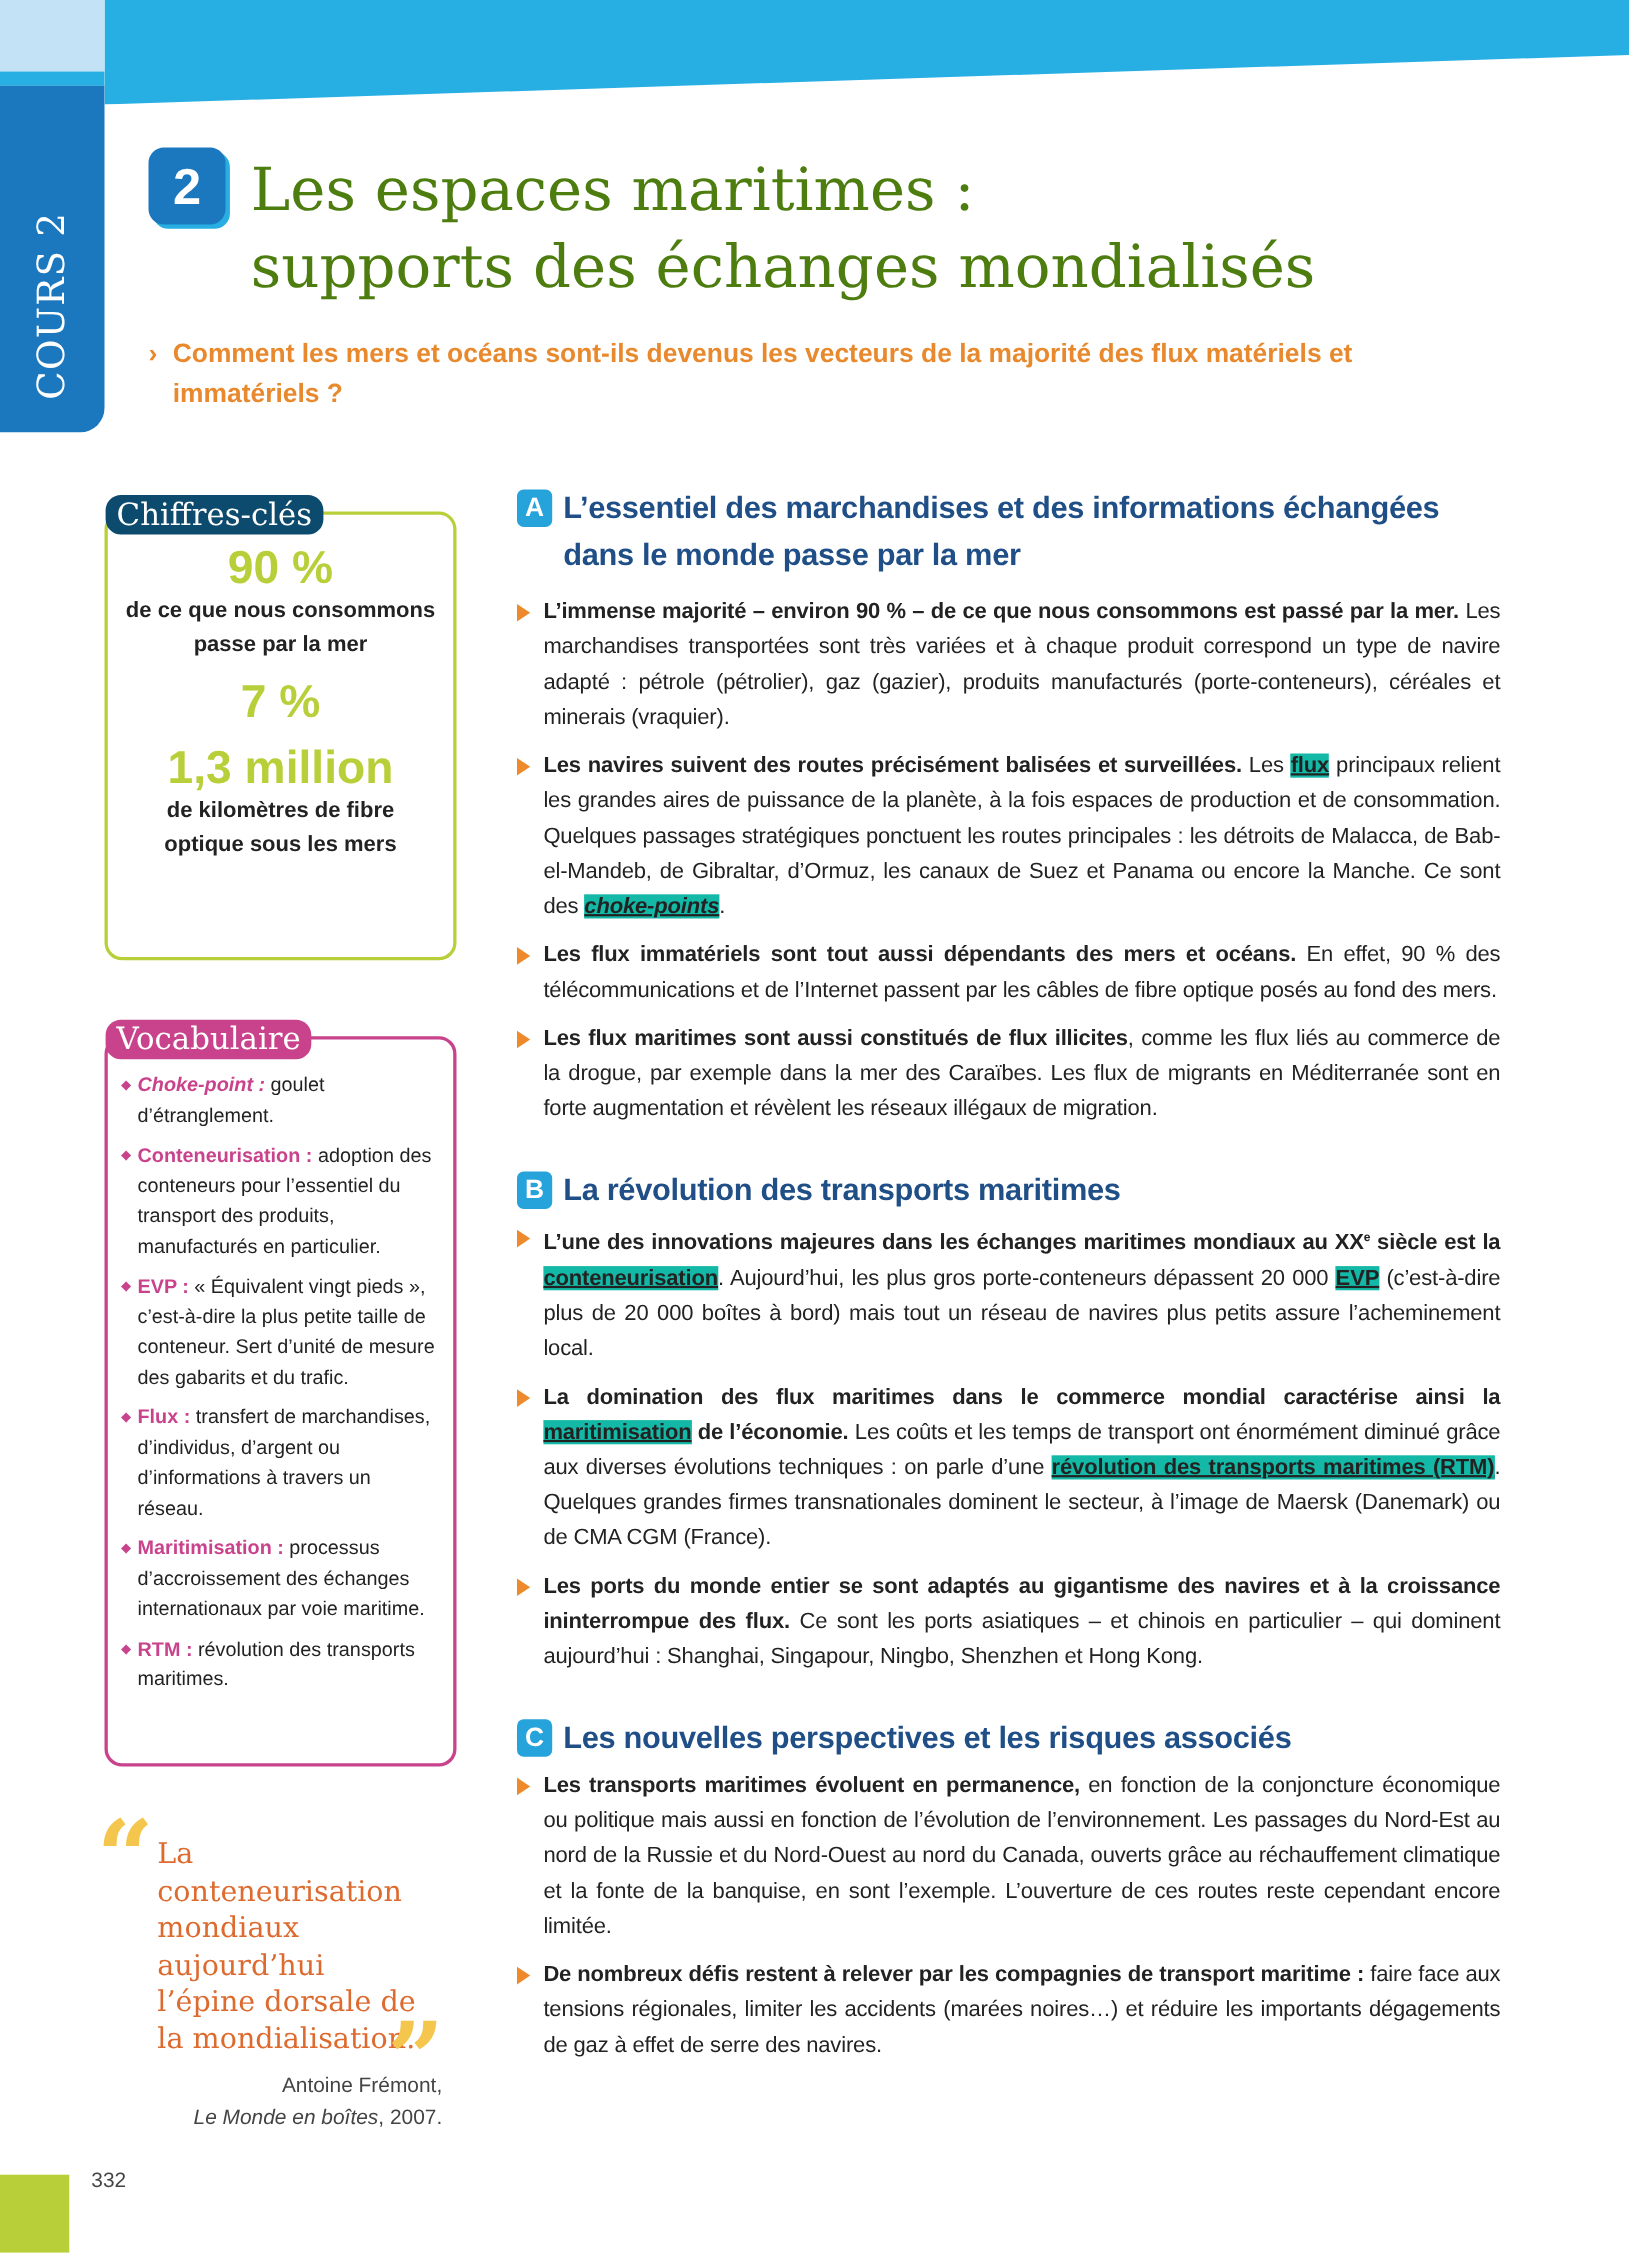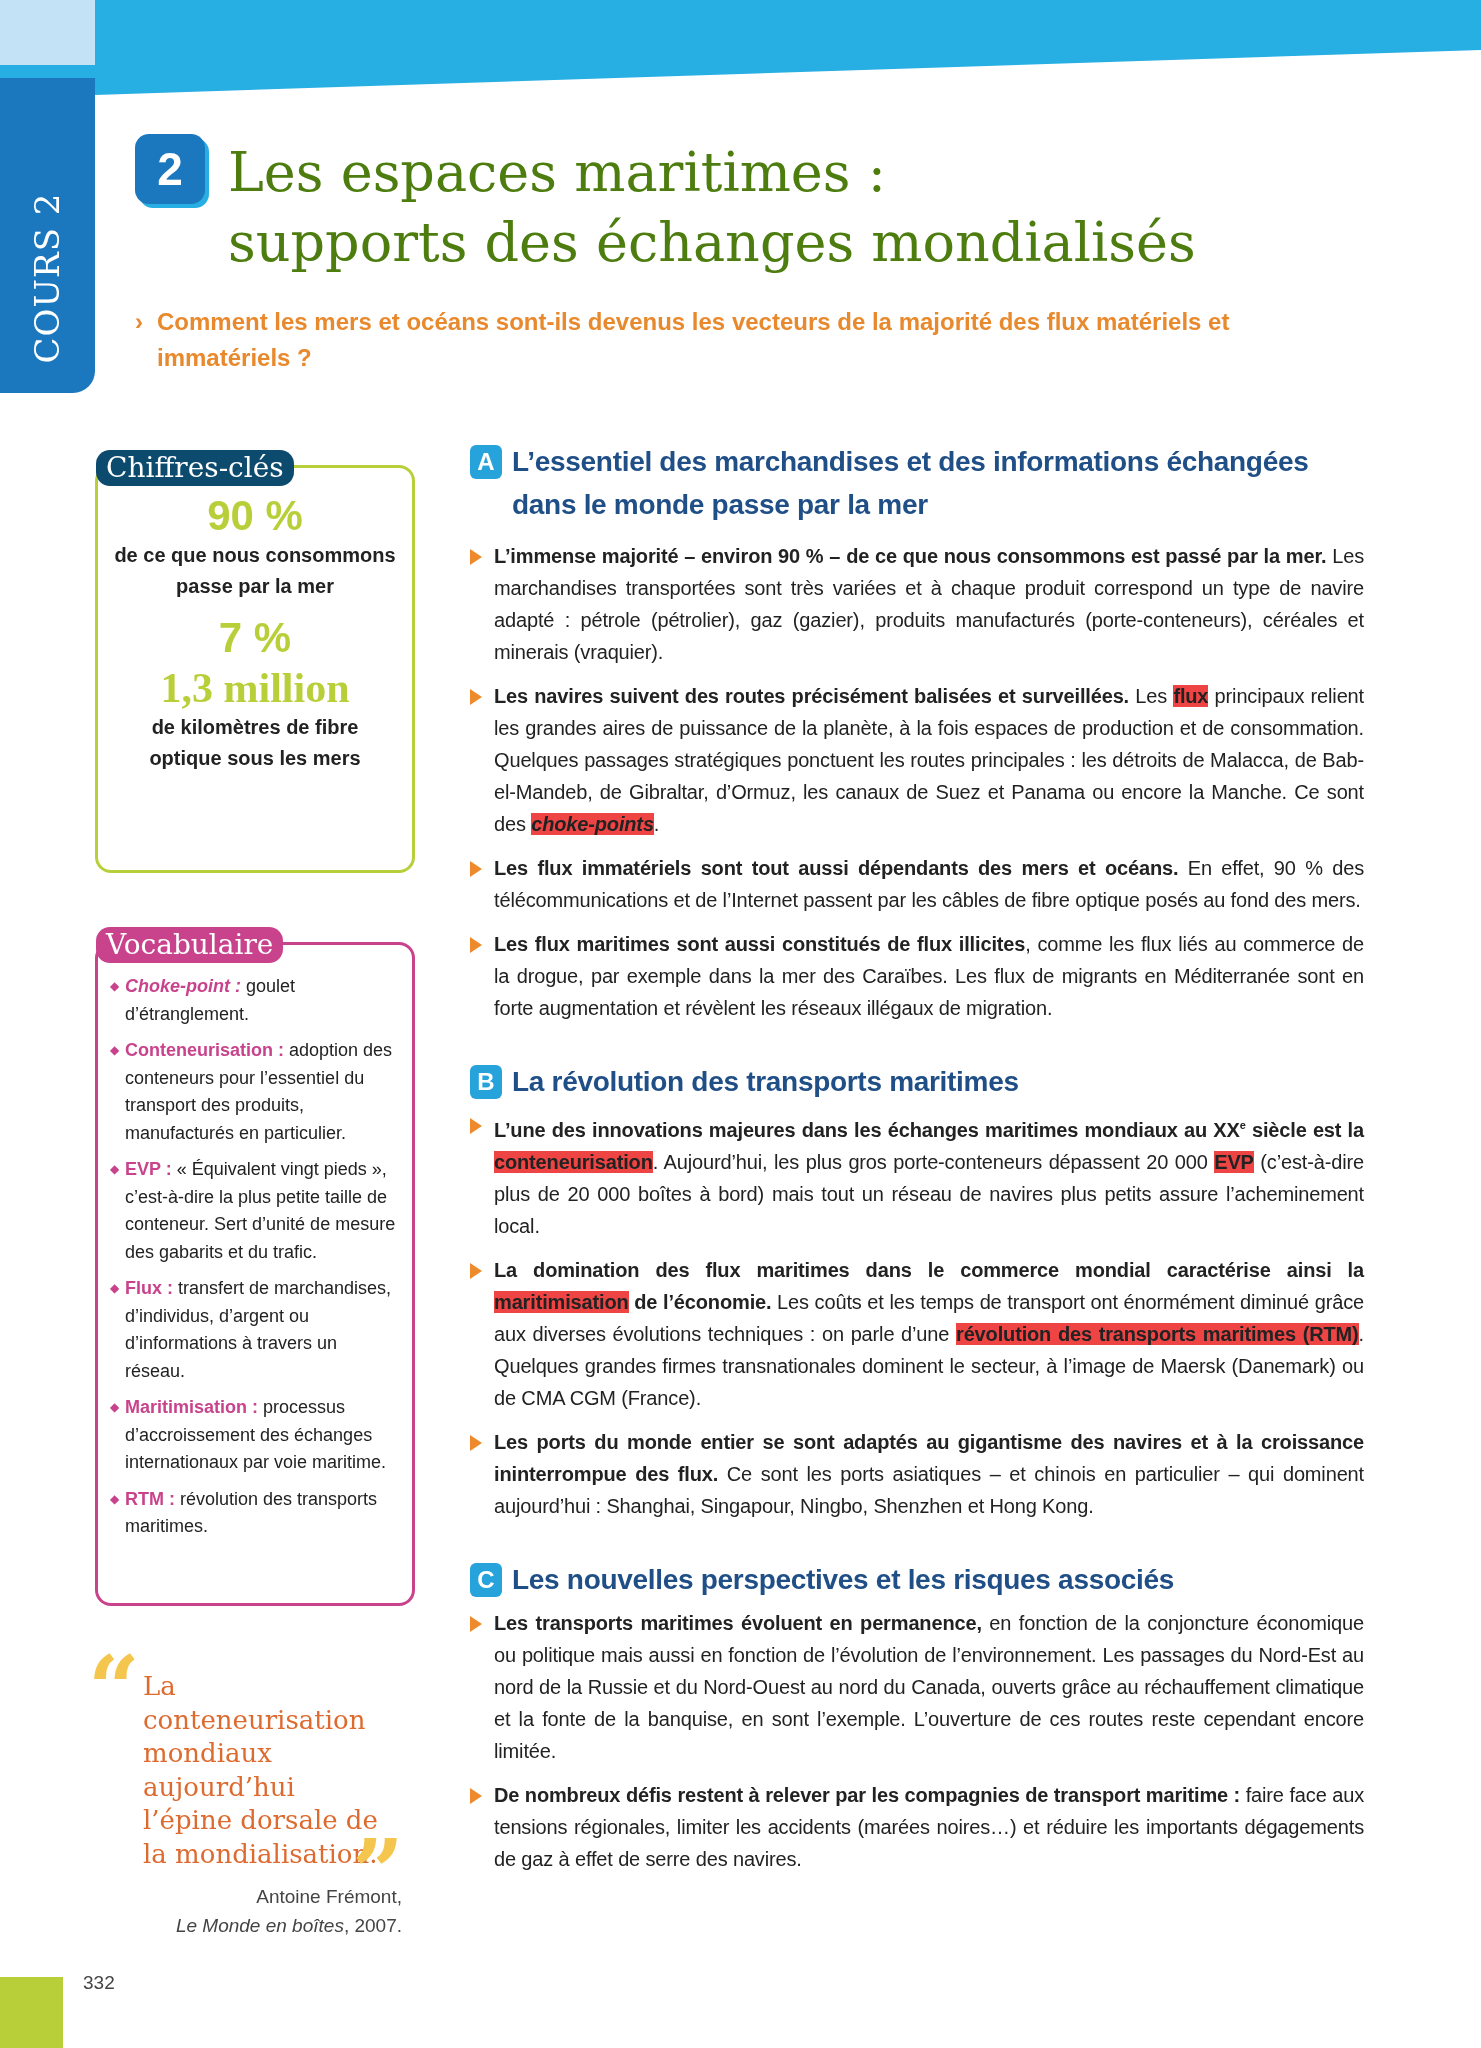--- a/index.html
+++ b/index.html
@@ -58,21 +58,21 @@
   #main { left:470px; top:440px; width:894px; }
   .section-head { display:flex; align-items:flex-start; margin:0; }
   .sec-badge { flex:none; width:32px; height:34px; background:#27a3dc; color:#fff; border-radius:6px;
                font-size:24px; font-weight:bold; display:flex; align-items:center; justify-content:center; margin-right:10px; margin-top:5px; }
   .sec-title { color:#1f4f86; font-weight:bold; font-size:28px; line-height:43px; letter-spacing:-0.3px; }
   .para { position:relative; padding-left:24px; font-size:20px; line-height:32px; color:#222; margin:0 0 12px 0;
           text-align:justify; letter-spacing:-0.15px; }
   .para .marker { position:absolute; left:0; top:9px; width:0; height:0; border-top:8px solid transparent;
                   border-bottom:8px solid transparent; border-left:12px solid #ee8a2c; }
   .para b { font-weight:bold; }
-  .hl { background:#ef4444; }
+  .hl { background:#14b8a6;text-decoration:underline; }
   sup { font-size:11px; }
   #sec-b { margin-top:36px; }
   #sec-c { margin-top:36px; }
 </style>
 </head>
 <body>
 
 <div id="light-block" class="abs"></div>
 <div id="band-strip" class="abs"></div>
 <svg id="header-band" class="abs" viewBox="0 0 1386 95" preserveAspectRatio="none">
@@ -90,21 +90,21 @@
 <div id="question" class="abs">
   <span class="chev">›</span><span class="qtext">Comment les mers et océans sont-ils devenus les vecteurs de la majorité des flux matériels et immatériels ?</span>
 </div>
 
 <div id="chiffres-box" class="abs">
   <span id="chiffres-tag" class="box-tag">Chiffres-clés</span>
   <div style="padding-top:24px;">
     <div class="big-num">90 %</div>
     <div class="num-desc" style="padding:0 8px;">de ce que nous consommons passe par la mer</div>
     <div class="big-num" style="margin-top:12px;">7 %</div>
-    <div class="big-num" style="margin-top:2px;font-family:Liberation Serif, serif;">1,3 million</div>
+    <div class="big-num" style="margin-top:12px;">1,3 million</div>
     <div class="num-desc" style="padding:0 40px;">de kilomètres de fibre optique sous les mers</div>
   </div>
 </div>
 
 <div id="vocab-box" class="abs">
   <span id="vocab-tag" class="box-tag">Vocabulaire</span>
   <ul id="vocab-list">
     <li><span class="bullet">◆</span><span class="term it">Choke-point :</span><span> goulet d’étranglement.</span></li>
     <li><span class="bullet">◆</span><span class="term">Conteneurisation :</span><span> adoption des conteneurs pour l’essentiel du transport des produits, manufacturés en particulier.</span></li>
     <li><span class="bullet">◆</span><span class="term">EVP :</span><span> « Équivalent vingt pieds », c’est-à-dire la plus petite taille de conteneur. Sert d’unité de mesure des gabarits et du trafic.</span></li>

